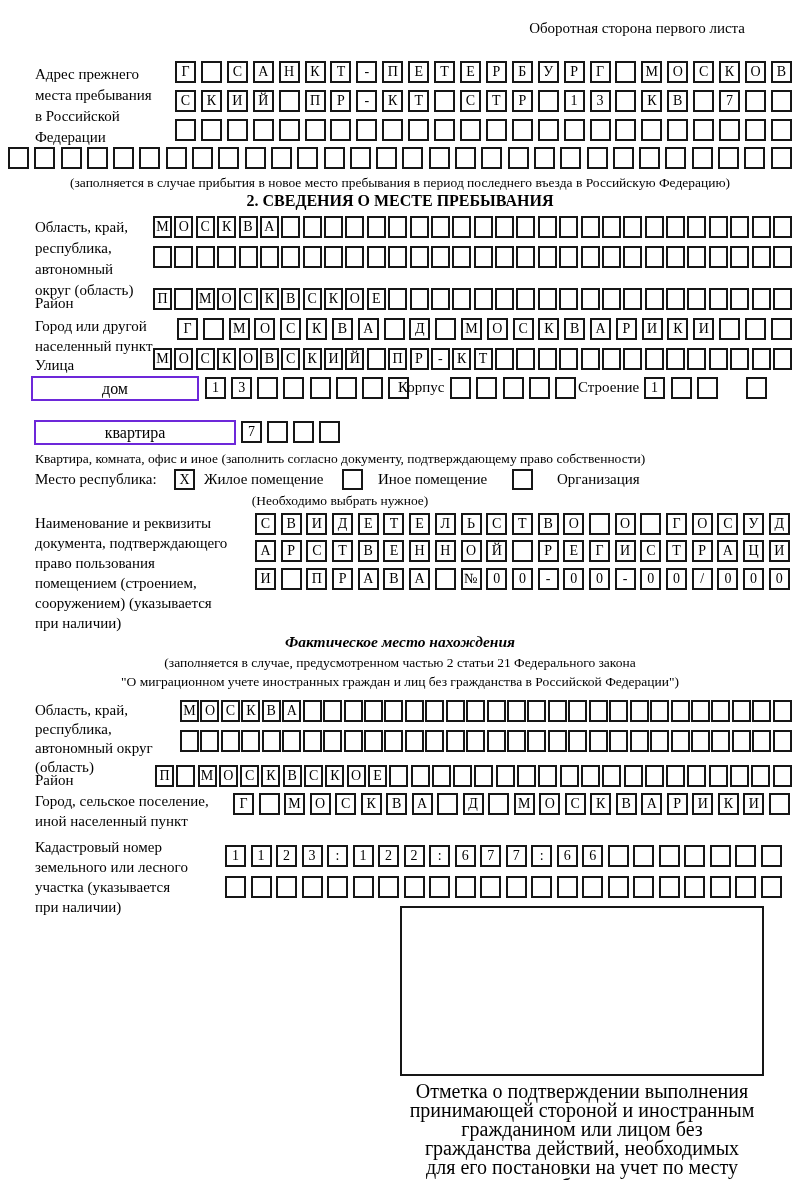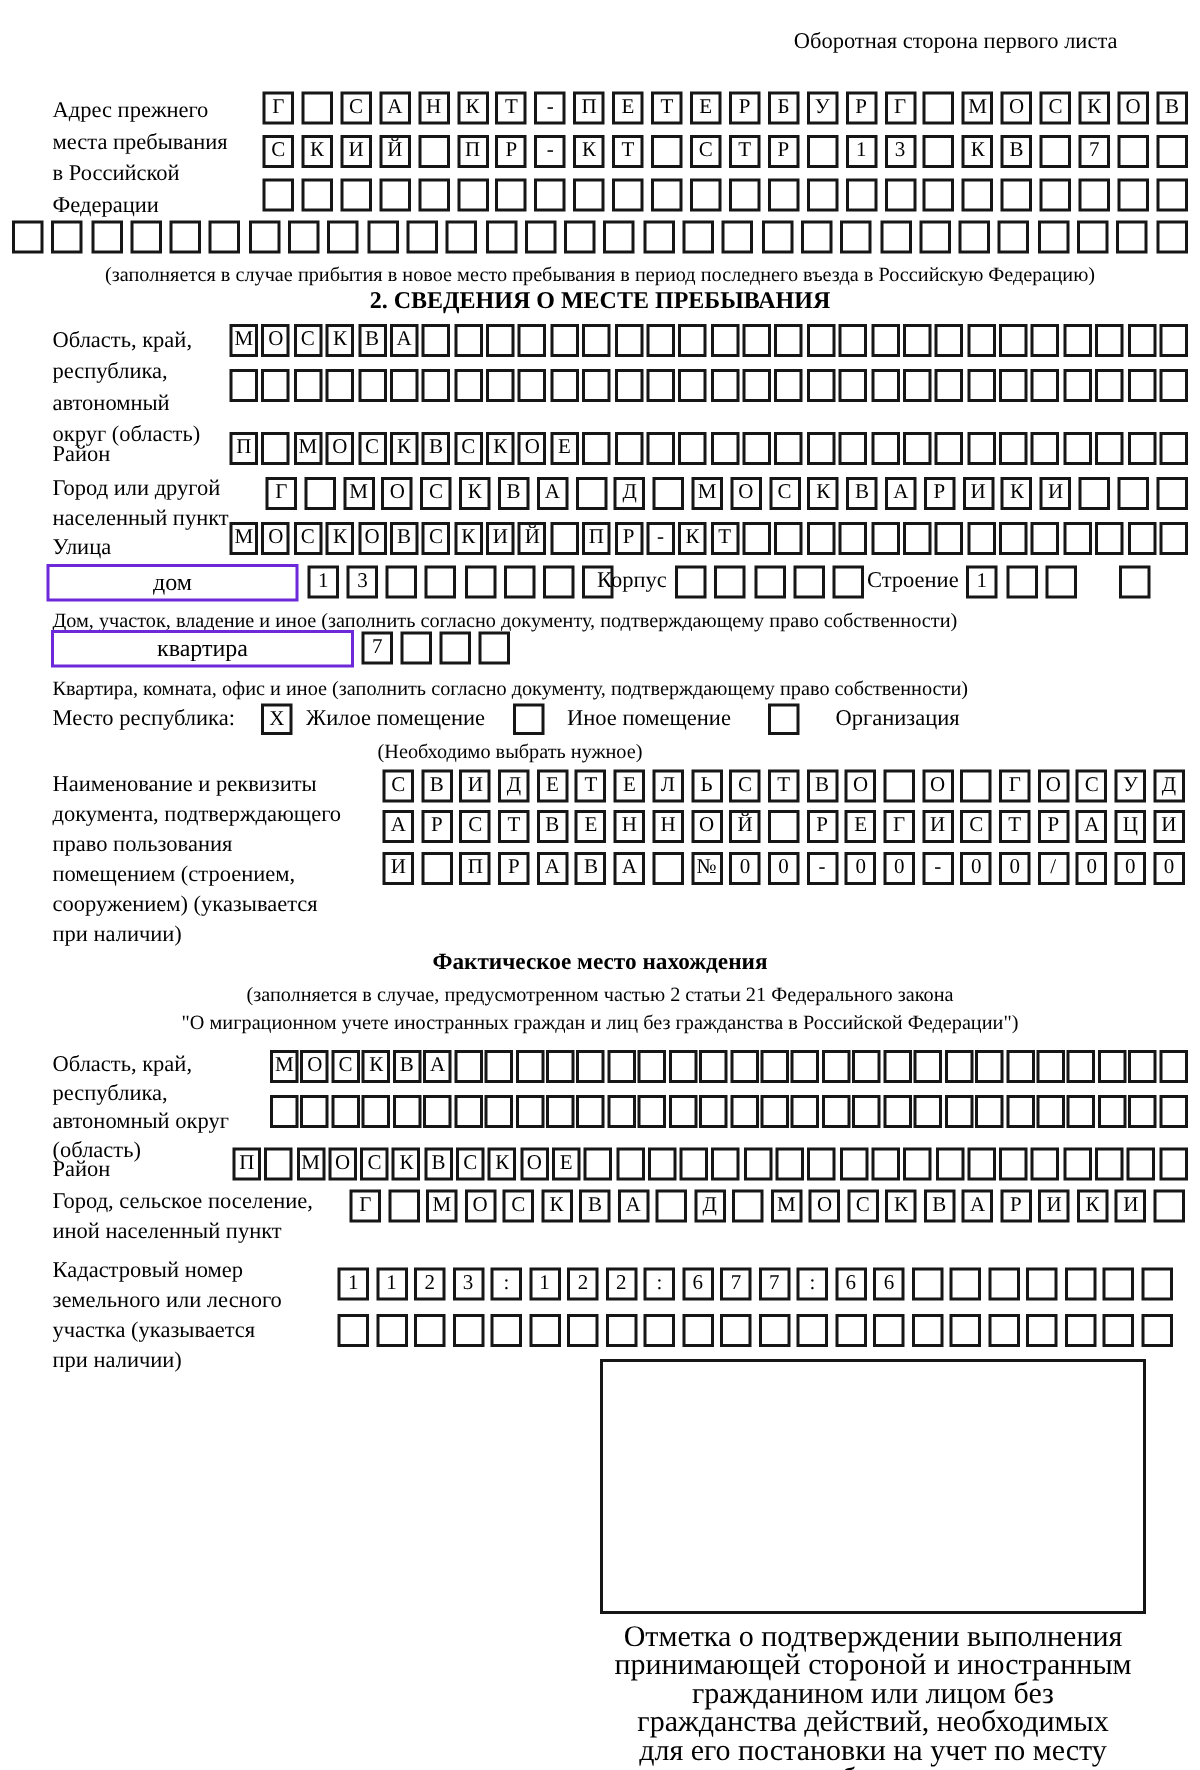--- a/index.html
+++ b/index.html
@@ -345,21 +345,20 @@
     </div>
   <div class="abs" style="top:379px; left:578px; font-size:15px;">Строение</div>
   <div class="cells" style="top:377px; left:644px; width:74px;">
       <div class="cell">1</div>
       <div class="cell"></div>
       <div class="cell"></div>
     </div>
   <div class="cells" style="top:377px; left:746px; width:21px;">
       <div class="cell"></div>
     </div>
-  <div class="abs caption" style="top:405px; left:35px;">Дом, участок, владение и иное (заполнить согласно документу, подтверждающему право собственности)</div>
 
   <div class="widebox" style="top:420px; left:34px; width:202px;">квартира</div>
   <div class="cells" style="top:421px; left:241px; width:99px;">
       <div class="cell">7</div>
       <div class="cell"></div>
       <div class="cell"></div>
       <div class="cell"></div>
     </div>
   <div class="abs caption" style="top:450px; left:35px;">Квартира, комната, офис и иное (заполнить согласно документу, подтверждающему право собственности)</div>
 
@@ -443,21 +442,21 @@
       <div class="cell">0</div>
       <div class="cell">-</div>
       <div class="cell">0</div>
       <div class="cell">0</div>
       <div class="cell">/</div>
       <div class="cell">0</div>
       <div class="cell">0</div>
       <div class="cell">0</div>
     </div>
 
-  <div class="abs subtitle" style="top:633px; left:0;">Фактическое место нахождения</div>
+  <div class="abs subtitle" style="top:633px; left:0;font-style:italic;">Фактическое место нахождения</div>
   <div class="abs caption center" style="top:654px; left:0; width:800px;">(заполняется в случае, предусмотренном частью 2 статьи 21 Федерального закона</div>
   <div class="abs caption center" style="top:673px; left:0; width:800px;">"О миграционном учете иностранных граждан и лиц без гражданства в Российской Федерации")</div>
 
   <div class="abs label" style="top:701px; left:35px; line-height:19px;">Область, край,
 республика,
 автономный округ
 (область)</div>
   <div class="cells sm" style="top:700px; left:180px; width:612px;">
       <div class="cell">М</div>
       <div class="cell">О</div>

